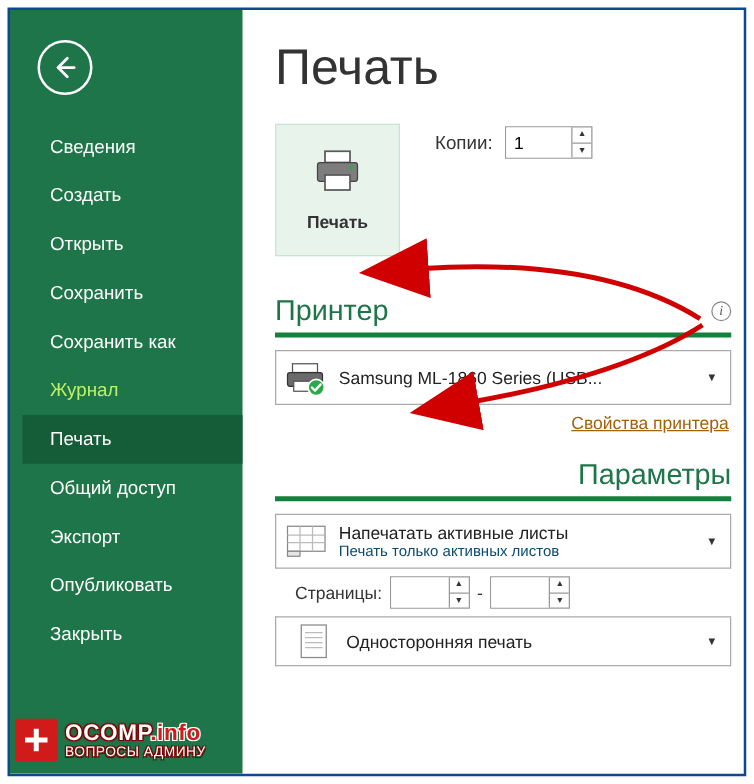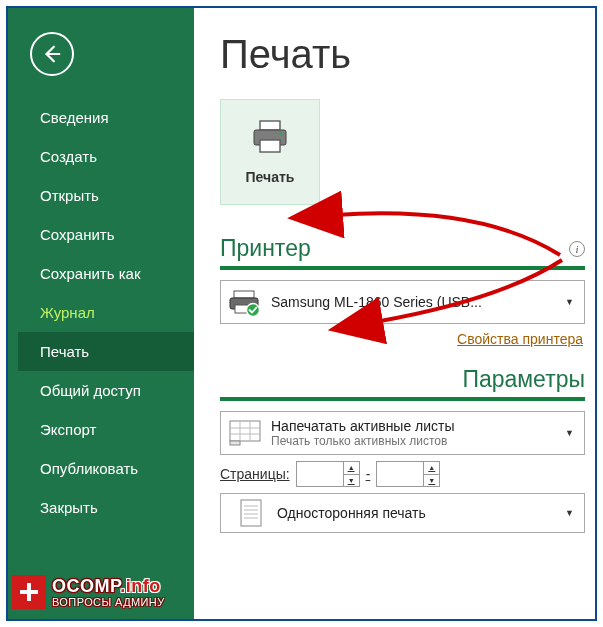--- a/index.html
+++ b/index.html
@@ -139,40 +139,39 @@
     align-items: center;
     padding: 4px 6px;
     gap: 8px;
     min-height: 44px;
     cursor: pointer;
     margin-bottom: 6px;
   }
   .dropdown .dd-icon { width: 36px; flex-shrink: 0; display:flex; align-items:center; justify-content:center; }
   .dropdown .dd-body { flex: 1; overflow: hidden; }
   .dropdown .dd-primary { font-size: 14px; color: #222; white-space: nowrap; overflow:hidden; text-overflow: ellipsis; }
-  .dropdown .dd-secondary { font-size: 12px; color: #737373; white-space: nowrap; overflow:hidden; text-overflow: ellipsis; }
+  .dropdown .dd-secondary { font-size: 12px; color: #0c4a6e; white-space: nowrap; overflow:hidden; text-overflow: ellipsis; }
   .dropdown .chev { font-size: 9px; color: #333; padding: 0 4px; }
   .link-right {
     text-align: right;
     margin: 4px 2px 18px 0;
   }
   .link-right a {
     color: #a16207;
     font-size: 14px;
     text-decoration: underline;
     cursor: pointer;
   }
   .pages-row {
     display: flex;
     align-items: center;
     gap: 6px;
     font-size: 14px;
     color: #333;
-    margin: 6px 0;
-    text-decoration: underline;
+    margin: 6px 16px;
   }
   .pages-row .spinner { width: 64px; }
   .pages-row .spinner input { width: 46px; }
   
   .watermark {
     position: absolute;
     left: 12px; bottom: 18px;
     display: flex; align-items: center;
     gap: 6px;
     z-index: 50;
@@ -240,20 +239,30 @@
       <div class="print-button">
         <svg width="40" height="36" viewBox="0 0 40 36">
           <rect x="10" y="2" width="20" height="9" fill="#fff" stroke="#5b5b5b" stroke-width="1.4"></rect>
           <rect x="4" y="11" width="32" height="15" rx="2" fill="#7d7d7d" stroke="#444"></rect>
           <rect x="10" y="21" width="20" height="12" fill="#fff" stroke="#5b5b5b" stroke-width="1.4"></rect>
           <circle cx="31" cy="15" r="1.6" fill="#2aa84a"></circle>
         </svg>
         <div class="lbl">Печать</div>
       </div>
 
+      <div class="copies">
+        <span>Копии:</span>
+        <div class="spinner">
+          <input type="text" value="1" style="">
+          <div class="spin-btns">
+            <div>▲</div>
+            <div>▼</div>
+          </div>
+        </div>
+      </div>
     </div>
 
     <div class="section-title">
       <span>Принтер</span>
       <span class="info-icon">i</span>
     </div>
 
     <div class="dropdown">
       <div class="dd-icon">
         <svg width="34" height="30" viewBox="0 0 34 30">

